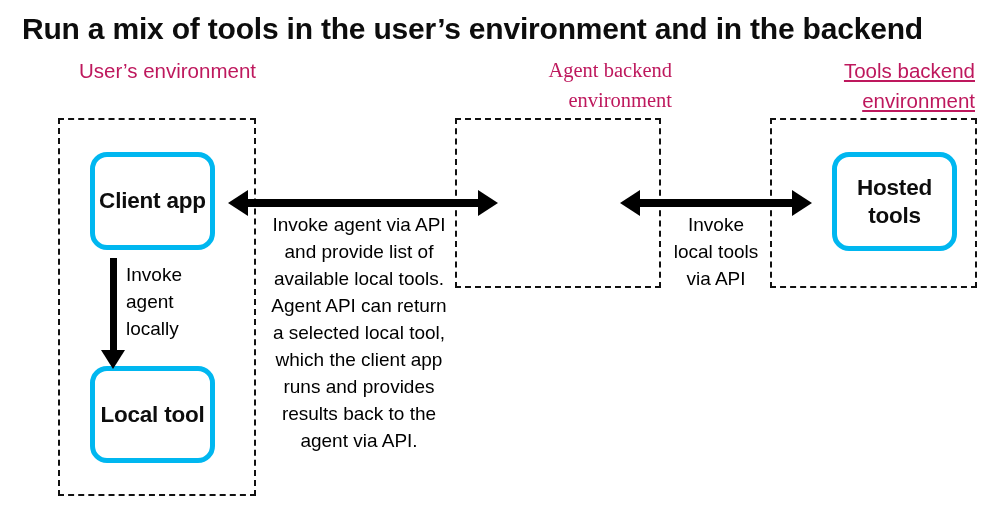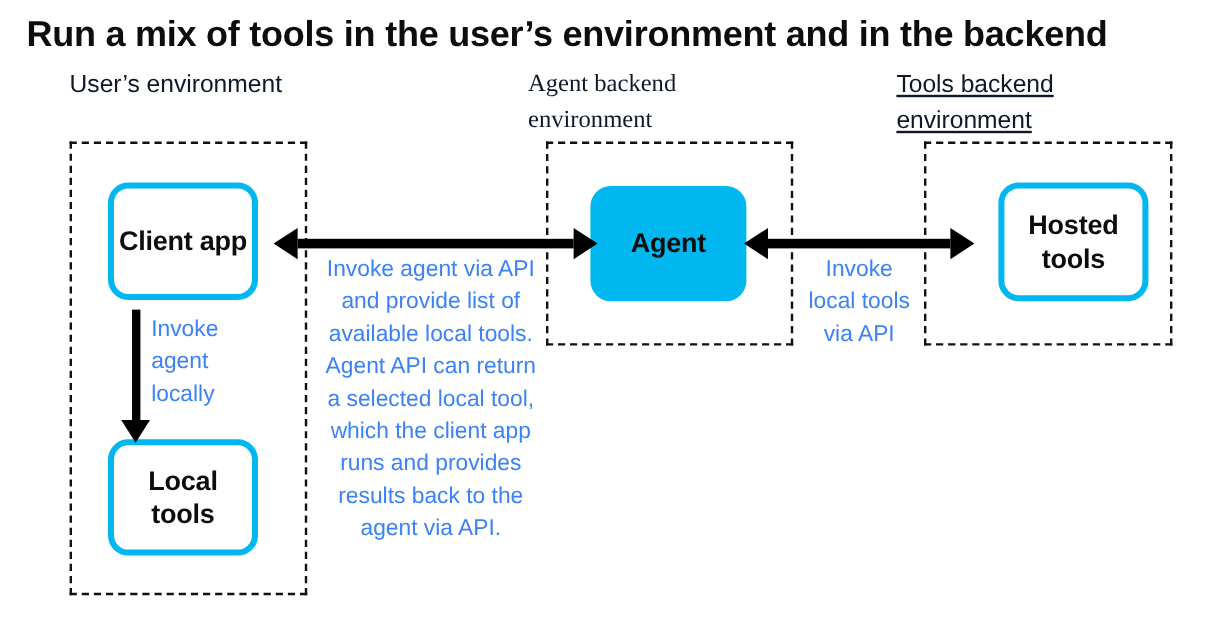--- a/index.html
+++ b/index.html
@@ -29,24 +29,24 @@
     font-weight: bold;
     letter-spacing: -0.2px;
     color: #0d0d0d;
     line-height: 1.15;
     white-space: nowrap;
   }
 
   
   .col-heading {
     position: absolute;
-    text-align: left;
+    text-align: right;
     font-size: 20.5px;
     line-height: 1.45;
-    color: #0f172a;
+    color: #be185d;
     font-weight: normal;
   }
   #heading-user        { left: 58px;  top: 56px;  width: 198px; }
   #heading-agent       { left: 440px; top: 56px;  width: 232px; font-family: Liberation Serif, serif; }
   #heading-toolsbe     { left: 747px; top: 56px;  width: 228px; text-decoration: underline; }
 
   
   .env-box {
     position: absolute;
     border: 2.5px dashed #111111;
@@ -130,21 +130,21 @@
   
   #arrow-local-shaft { left: 110px; top: 258px; height: 94px; }
   #arrow-local-head  { left: 101px; top: 350px; }
 
   
   .edge-label {
     position: absolute;
     text-align: center;
     font-size: 19px;
     line-height: 1.42;
-    color: #3b82f6;
+    color: #000000;
     font-weight: normal;
   }
   #label-invoke-local  { left: 126px; top: 262px; width: 92px; text-align: left; }
   #label-invoke-agent  { left: 268px; top: 212px; width: 182px; }
   #label-invoke-hosted { left: 666px; top: 212px; width: 100px; }
 </style>
 </head>
 <body>
 
 <div id="canvas">
@@ -154,23 +154,22 @@
   <div class="col-heading" id="heading-user">User’s environment</div>
   <div class="col-heading" id="heading-agent">Agent backend environment</div>
   <div class="col-heading" id="heading-toolsbe">Tools backend environment</div>
 
   <div class="env-box" id="env-user"></div>
   <div class="env-box" id="env-agent"></div>
   <div class="env-box" id="env-toolsbe"></div>
 
   <div class="node outline" id="node-client-app">Client app</div>
 
-  <div class="node outline" id="node-local-tools">Local tools</div>
+  <div class="node outline" id="node-local-tools">Local tool</div>
 
-  <div class="node filled" id="node-agent">Agent</div>
 
   <div class="node outline" id="node-hosted">Hosted tools</div>
 
   <div class="arrow-h" id="arrow-client-agent-shaft"></div>
   <div class="arrowhead left" id="arrow-client-agent-head-l"></div>
   <div class="arrowhead right" id="arrow-client-agent-head-r"></div>
 
   <div class="arrow-h" id="arrow-agent-hosted-shaft"></div>
   <div class="arrowhead left" id="arrow-agent-hosted-head-l"></div>
   <div class="arrowhead right" id="arrow-agent-hosted-head-r"></div>

